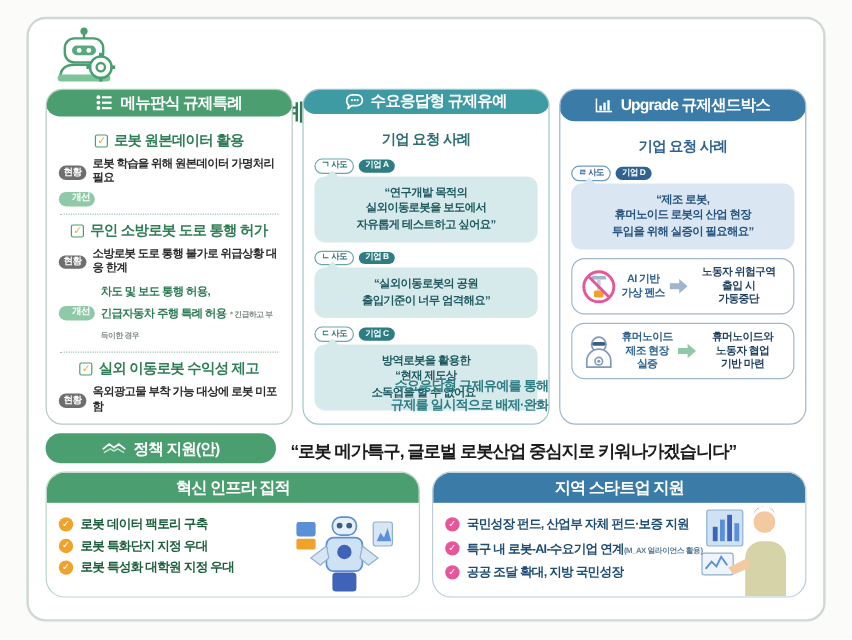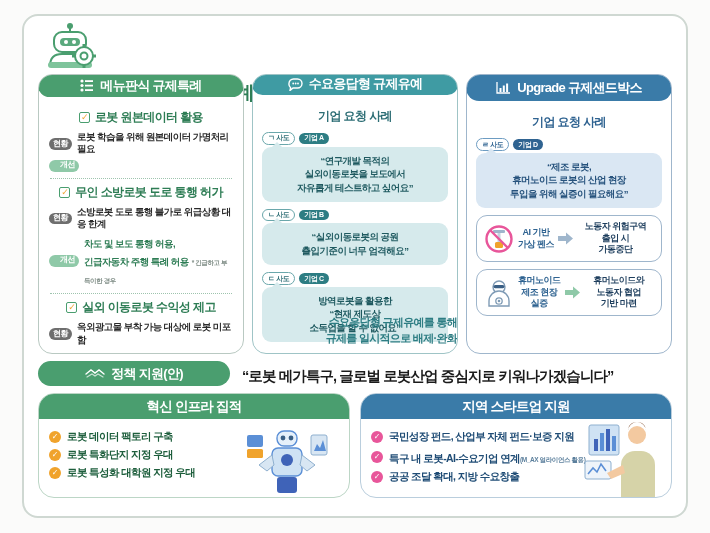--- a/index.html
+++ b/index.html
@@ -504,21 +504,21 @@
             <span class="bullet-text">국민성장 펀드, 산업부 자체 펀드·보증 지원</span>
           </div>
           <div class="bullet">
             <span class="dot-chk">✓</span>
             <span>
               <span class="bullet-text">특구 내 로봇-AI-수요기업 연계</span><span class="bullet-note">(M_AX 얼라이언스 활용)</span>
             </span>
           </div>
           <div class="bullet">
             <span class="dot-chk">✓</span>
-            <span class="bullet-text">공공 조달 확대, 지방 수요창출</span>
+            <span class="bullet-text">공공 조달 확대, 지방 국민성장</span>
           </div>
           <svg class="art-person" viewBox="0 0 84 76">
             <rect x="8" y="4" width="30" height="30" rx="2" fill="#cfe2f4" stroke="#8fb0cf" stroke-width="1"></rect>
             <rect x="13" y="18" width="4" height="12" fill="#3f63b8"></rect>
             <rect x="19" y="12" width="4" height="18" fill="#5b8fd6"></rect>
             <rect x="25" y="8" width="4" height="22" fill="#3f63b8"></rect>
             <rect x="31" y="15" width="4" height="15" fill="#5b8fd6"></rect>
             <rect x="4" y="40" width="26" height="18" rx="2" fill="#eef4fa" stroke="#8fb0cf" stroke-width="1"></rect>
             <path d="M7 53l5-6 4 4 4-8 5 7" fill="none" stroke="#5b8fd6" stroke-width="1.6"></path>
             <circle cx="56" cy="14" r="9" fill="#f3c9a0"></circle>

